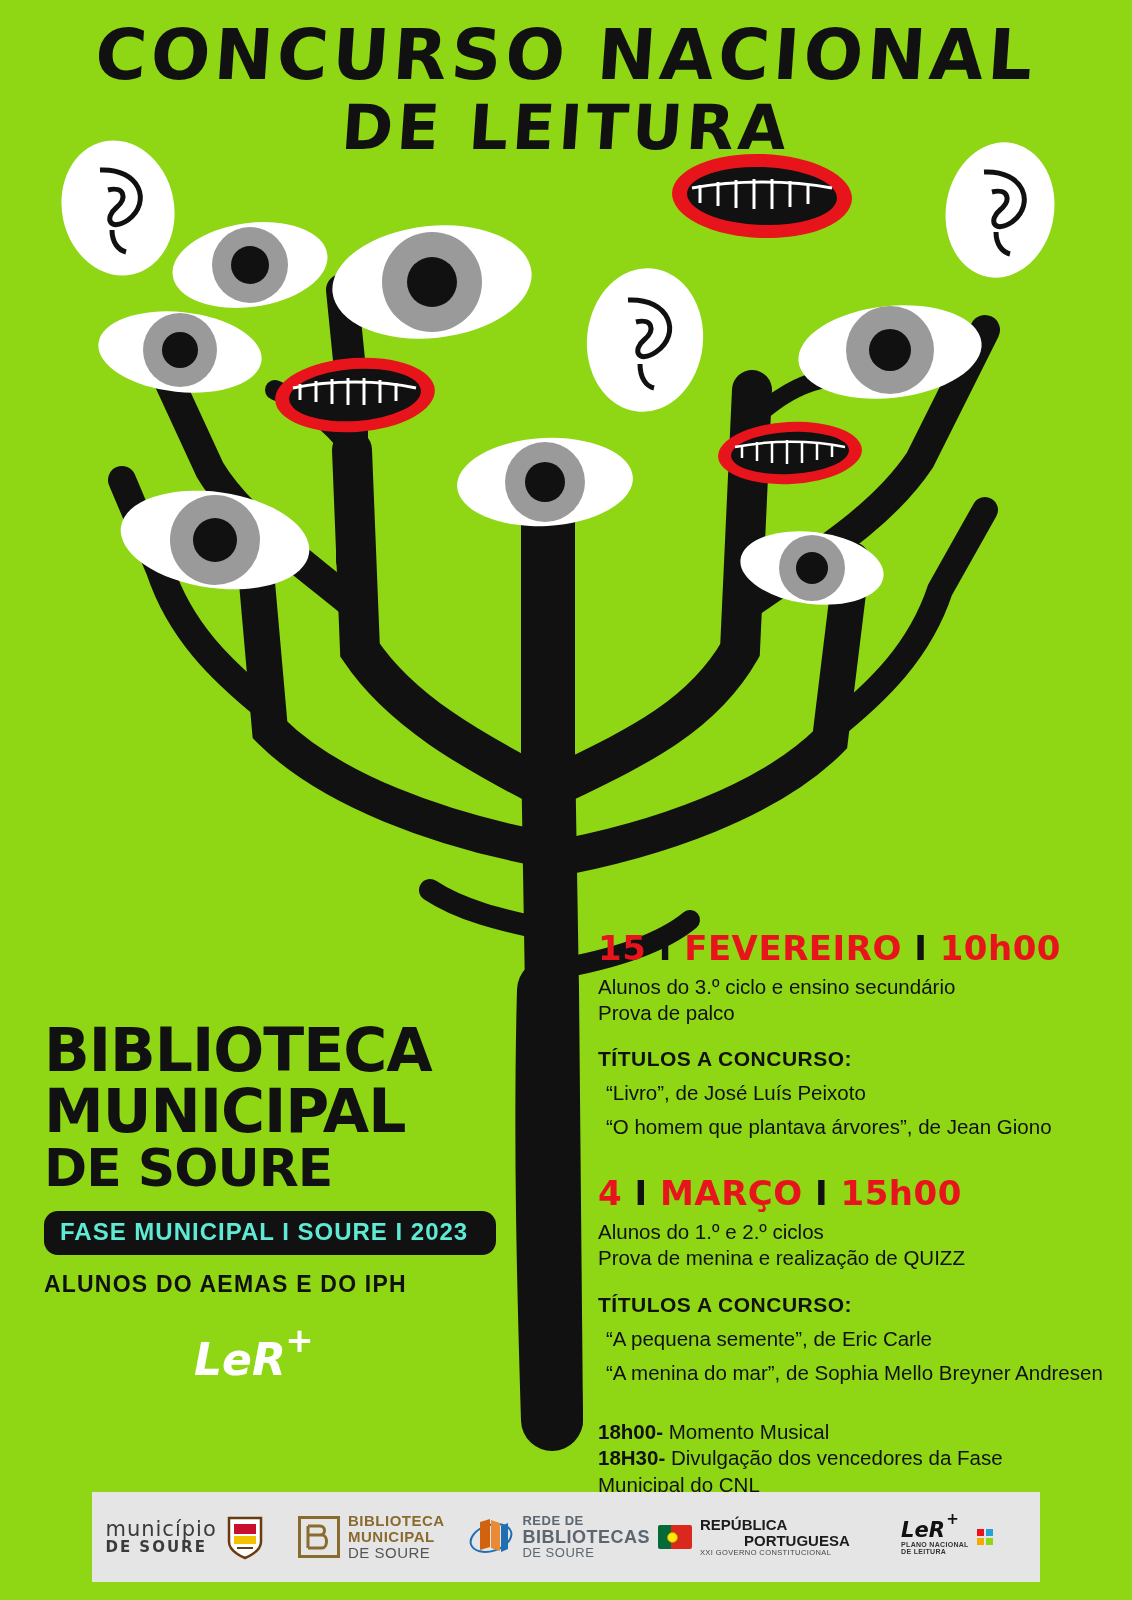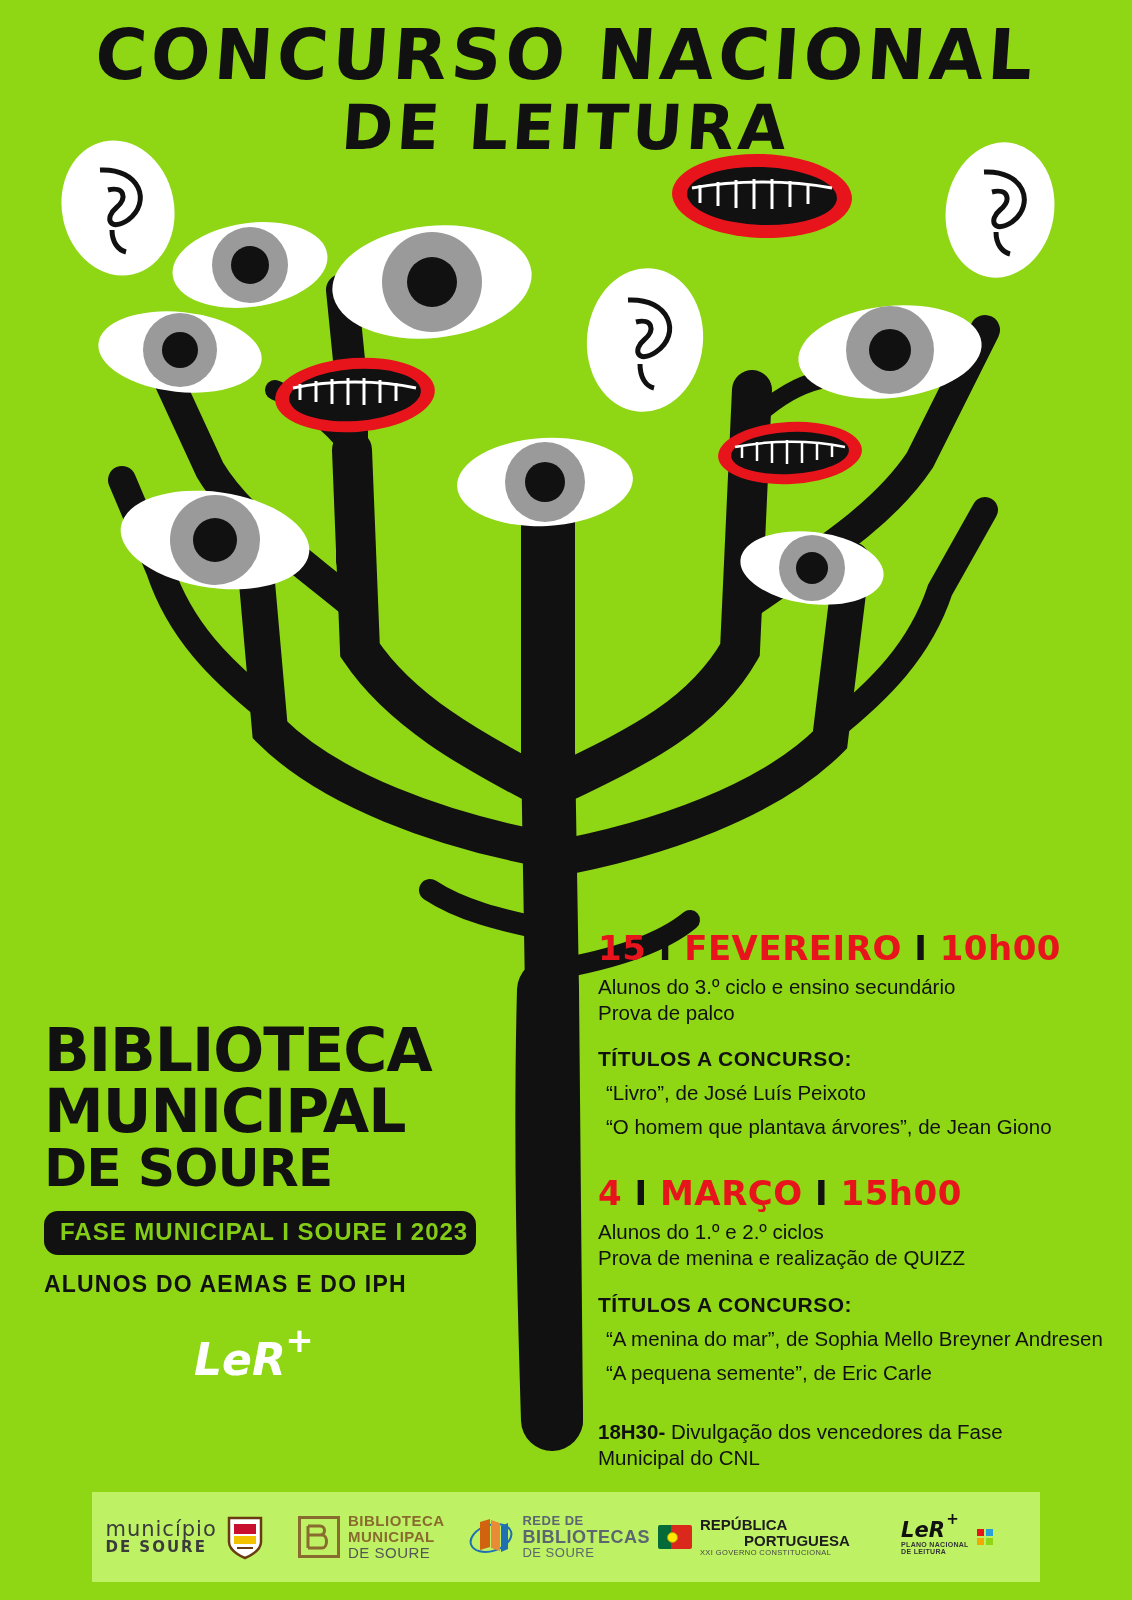--- a/index.html
+++ b/index.html
@@ -72,25 +72,25 @@
     font-size: 60px;
     line-height: 1.02;
     letter-spacing: -1px;
   }
   .biblio .l2 { font-size: 60px; }
   .biblio .l3 { font-size: 52px; }
   .fase {
     display: inline-block;
     margin-top: 16px;
     background: #111111;
-    color: #84cc16;
+    color: #5eead4;
     font-weight: bold;
     font-size: 24px;
     letter-spacing: 1px;
-    padding: 7px 8px 9px 16px;
+    padding: 7px 28px 9px 16px;
     border-radius: 14px;
   }
   .alunos {
     margin-top: 16px;
     font-weight: bold;
     font-size: 23px;
     letter-spacing: 1.2px;
     color: #111111;
   }
   .ler {
@@ -153,21 +153,21 @@
   .sess2 { margin-top: 34px; }
   .foot-block { margin-top: 34px; }
 
   
   .footer {
     position: absolute;
     left: 92px;
     bottom: 18px;
     width: 948px;
     height: 90px;
-    background: #bef264;
+    background: #e5e5e5;
     z-index: 50;
     display: flex;
     align-items: center;
   }
   .logo-cell {
     flex: 1 1 0;
     display: flex;
     align-items: center;
     justify-content: center;
     gap: 8px;
@@ -391,25 +391,28 @@
       <div class="sess-head">
         <span class="red">4</span>
         <span class="sep">I</span>
         <span class="red">MARÇO</span>
         <span class="sep">I</span>
         <span class="red">15h00</span>
       </div>
       <div class="sess-line">Alunos do 1.º e 2.º ciclos</div>
       <div class="sess-line">Prova de menina e realização de QUIZZ</div>
       <div class="titulos">TÍTULOS A CONCURSO:</div>
+      <div class="book">“A pequena semente”, de Eric Carle</div>
       <div class="book">“A menina do mar”, de Sophia Mello Breyner Andresen</div>
-      <div class="book">“A pequena semente”, de Eric Carle</div>
     </div>
 
     <div class="foot-block">
+      <div class="foot-line">
+        <b>18h00-</b><span> Momento Musical</span>
+      </div>
       <div class="foot-line">
         <b>18H30-</b><span> Divulgação dos vencedores da Fase</span>
       </div>
       <div class="foot-line">
         <span>Municipal do CNL</span>
       </div>
     </div>
   </div>
 
   <div class="footer">

